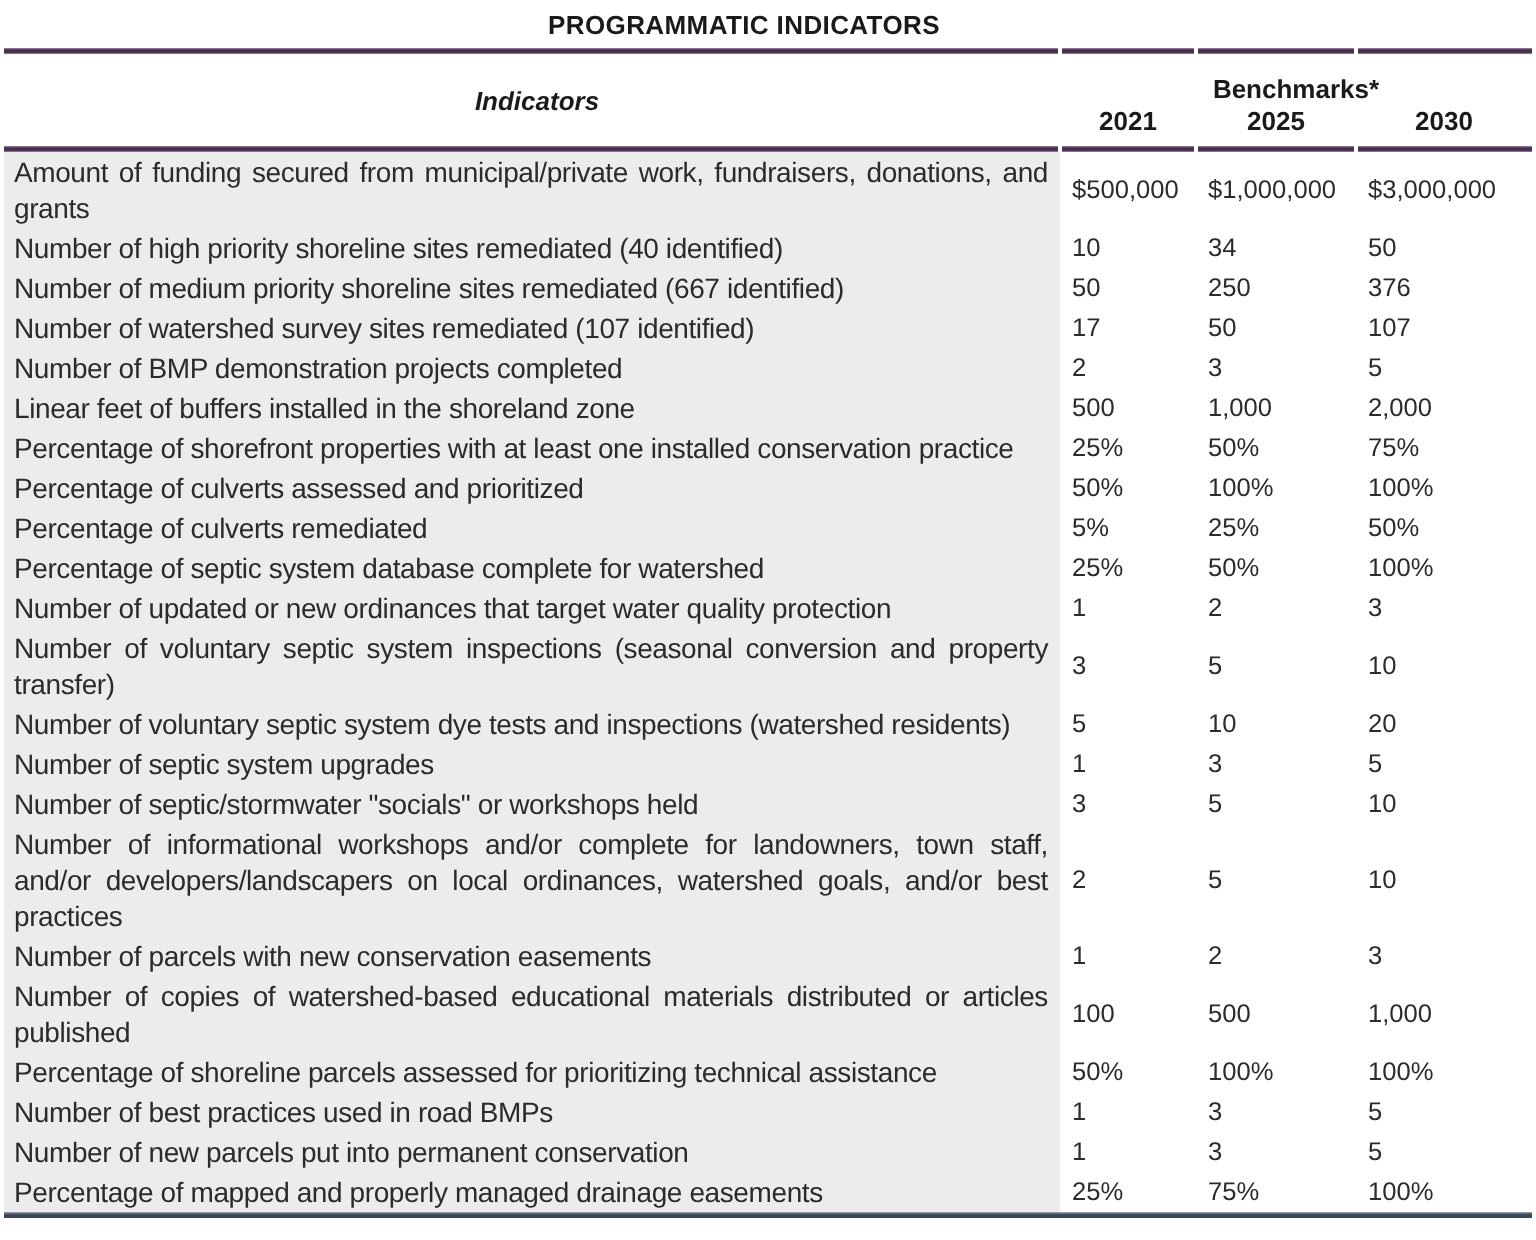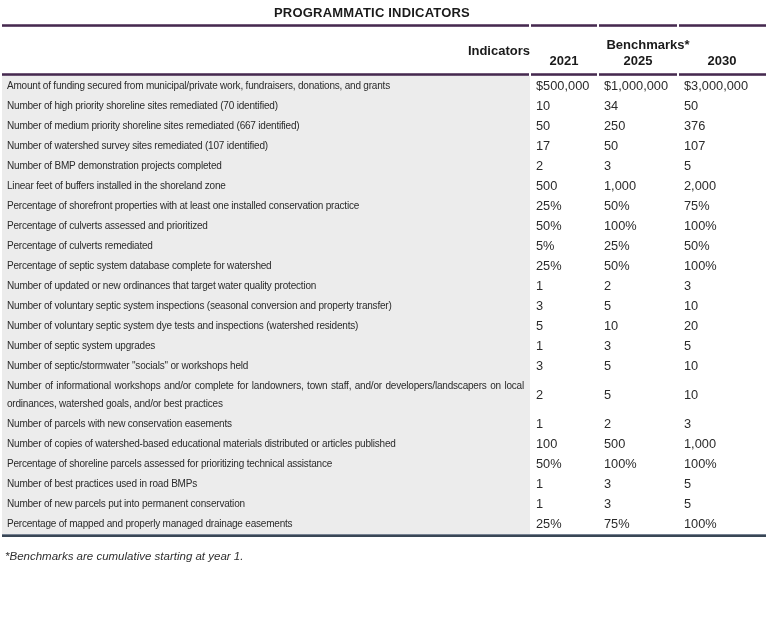--- a/index.html
+++ b/index.html
@@ -26,26 +26,26 @@
   table{width:764px;border-collapse:collapse;table-layout:fixed;}
   col.c-ind{width:528px;}
   col.c-y1{width:68px;}
   col.c-y2{width:80px;}
   col.c-y3{width:88px;}
   tr.rule td{height:3px;padding:0;line-height:0;font-size:0;}
   tr.rule.purple td{background:linear-gradient(to bottom,var(--purple-light) 0%,var(--purple-dark) 35%,var(--purple-dark) 70%,var(--purple-light) 100%);}
   tr.rule.purple td:not(:last-child){border-right:2px solid #ffffff;}
   tr.rule.navy td{background:linear-gradient(to bottom,var(--navy-light) 0%,var(--navy-dark) 45%,var(--navy-dark) 100%);}
   th{font-size:13px;color:#1a1a1a;font-weight:bold;padding:0;}
-  .ind-h{text-align:right;vertical-align:middle;padding-left:5px;}
+  .ind-h{text-align:center;vertical-align:middle;padding-left:5px;font-style:italic;}
   .bench-h{text-align:center;padding-top:10px;height:21px;vertical-align:middle;}
   .year-h{padding:1px 0 5px 0;height:21px;vertical-align:middle;}
   td.ind{
     background:var(--indicator-bg);
-    font-size:10px;line-height:18px;letter-spacing:-.2px;
+    font-size:14px;line-height:18px;letter-spacing:-.2px;
     padding:1px 6px 1px 5px;text-align:justify;vertical-align:middle;
   }
   td.val{
     font-size:12.8px;line-height:18px;
     padding:1px 0 1px 6px;text-align:left;vertical-align:middle;
     background:#ffffff;
   }
   .footnote{
     font-style:italic;font-size:11.5px;color:#2f2f2f;
     padding:13px 0 0 3px;
@@ -88,21 +88,21 @@
       </tr>
     </thead>
     <tbody id="rows">
         <tr>
     <td class="ind">Amount of funding secured from municipal/private work, fundraisers, donations, and grants</td>
     <td class="val">$500,000</td>
     <td class="val">$1,000,000</td>
     <td class="val">$3,000,000</td>
   </tr>
         <tr>
-    <td class="ind">Number of high priority shoreline sites remediated (70 identified)</td>
+    <td class="ind">Number of high priority shoreline sites remediated (40 identified)</td>
     <td class="val">10</td>
     <td class="val">34</td>
     <td class="val">50</td>
   </tr>
         <tr>
     <td class="ind">Number of medium priority shoreline sites remediated (667 identified)</td>
     <td class="val">50</td>
     <td class="val">250</td>
     <td class="val">376</td>
   </tr>

